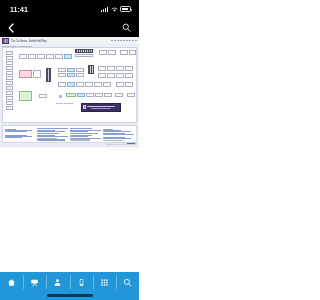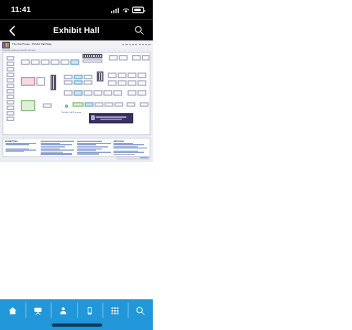--- a/index.html
+++ b/index.html
@@ -193,21 +193,20 @@
         </div>
     </div>
   </div>
 
   <div class="navbar">
     <div class="nav-back">
       <svg width="6" height="10" viewBox="0 0 6 10">
         <path d="M5 1 L1.2 5 L5 9" stroke="#fff" stroke-width="1.2" fill="none" stroke-linecap="round" stroke-linejoin="round"></path>
       </svg>
     </div>
-    <div class="nav-title">Exhibit Hall</div>
     <div class="nav-search">
       <svg width="9" height="9" viewBox="0 0 12 12">
         <circle cx="5" cy="5" r="3.6" stroke="#fff" stroke-width="1.1" fill="none"></circle>
         <path d="M7.8 7.8 L11 11" stroke="#fff" stroke-width="1.1" stroke-linecap="round"></path>
       </svg>
     </div>
   </div>
 
   <div class="doc-scroll">
     <div class="map-page">

